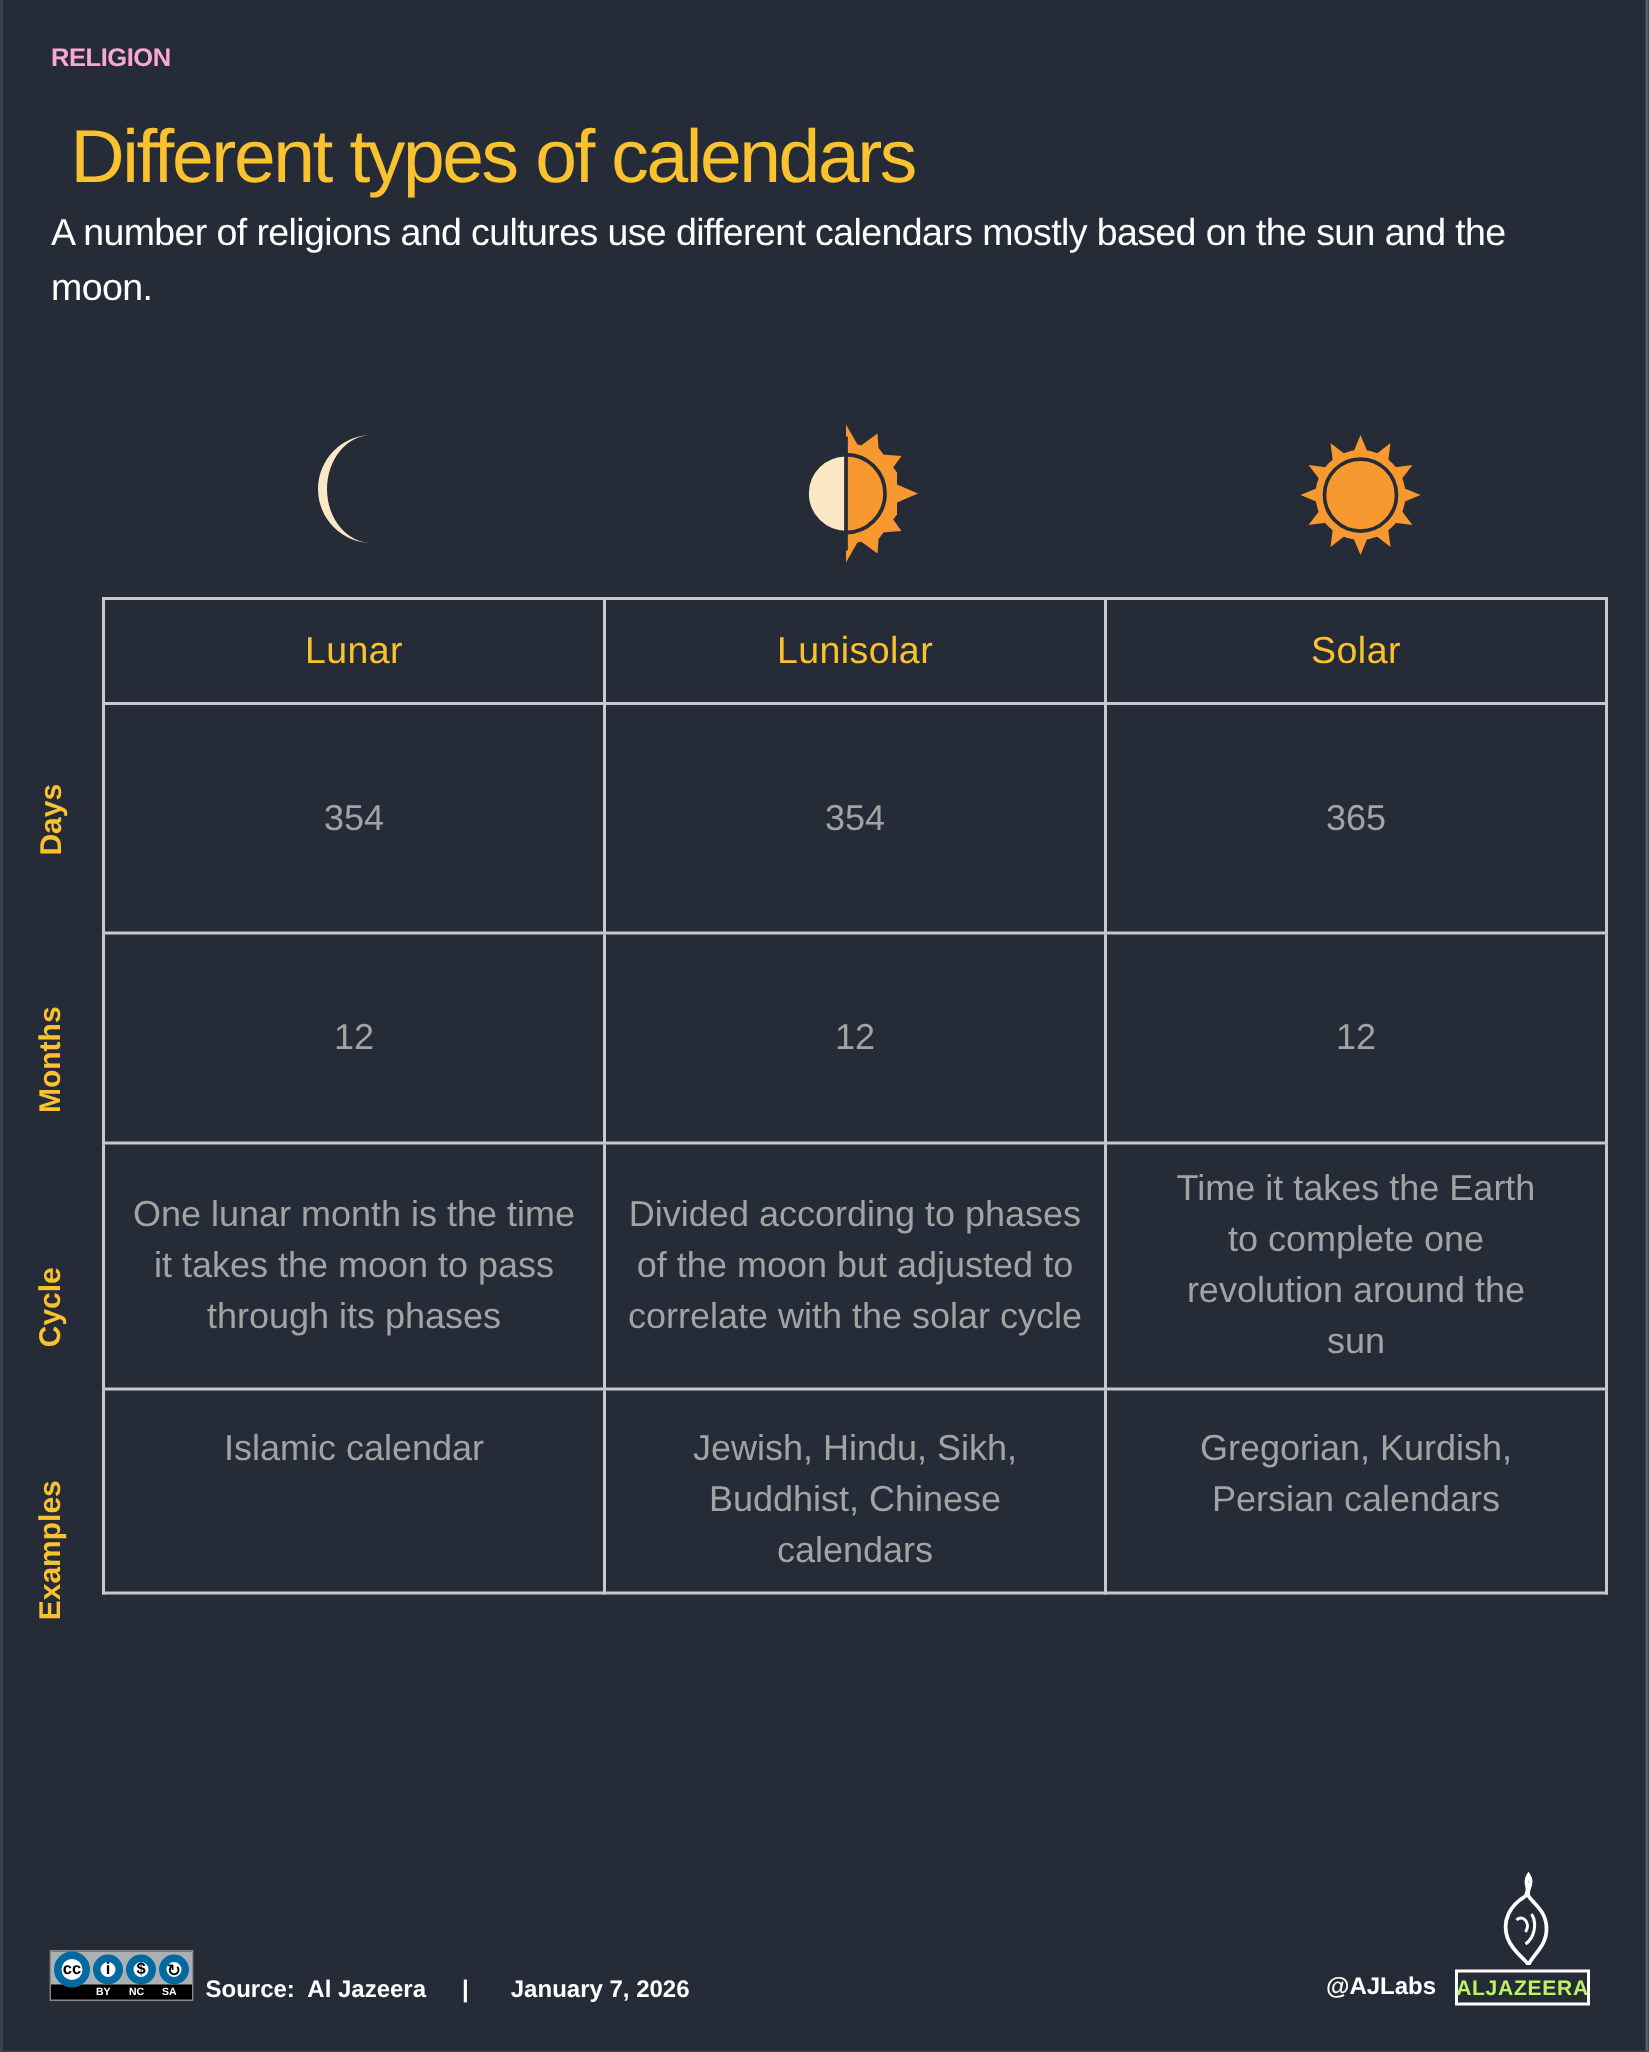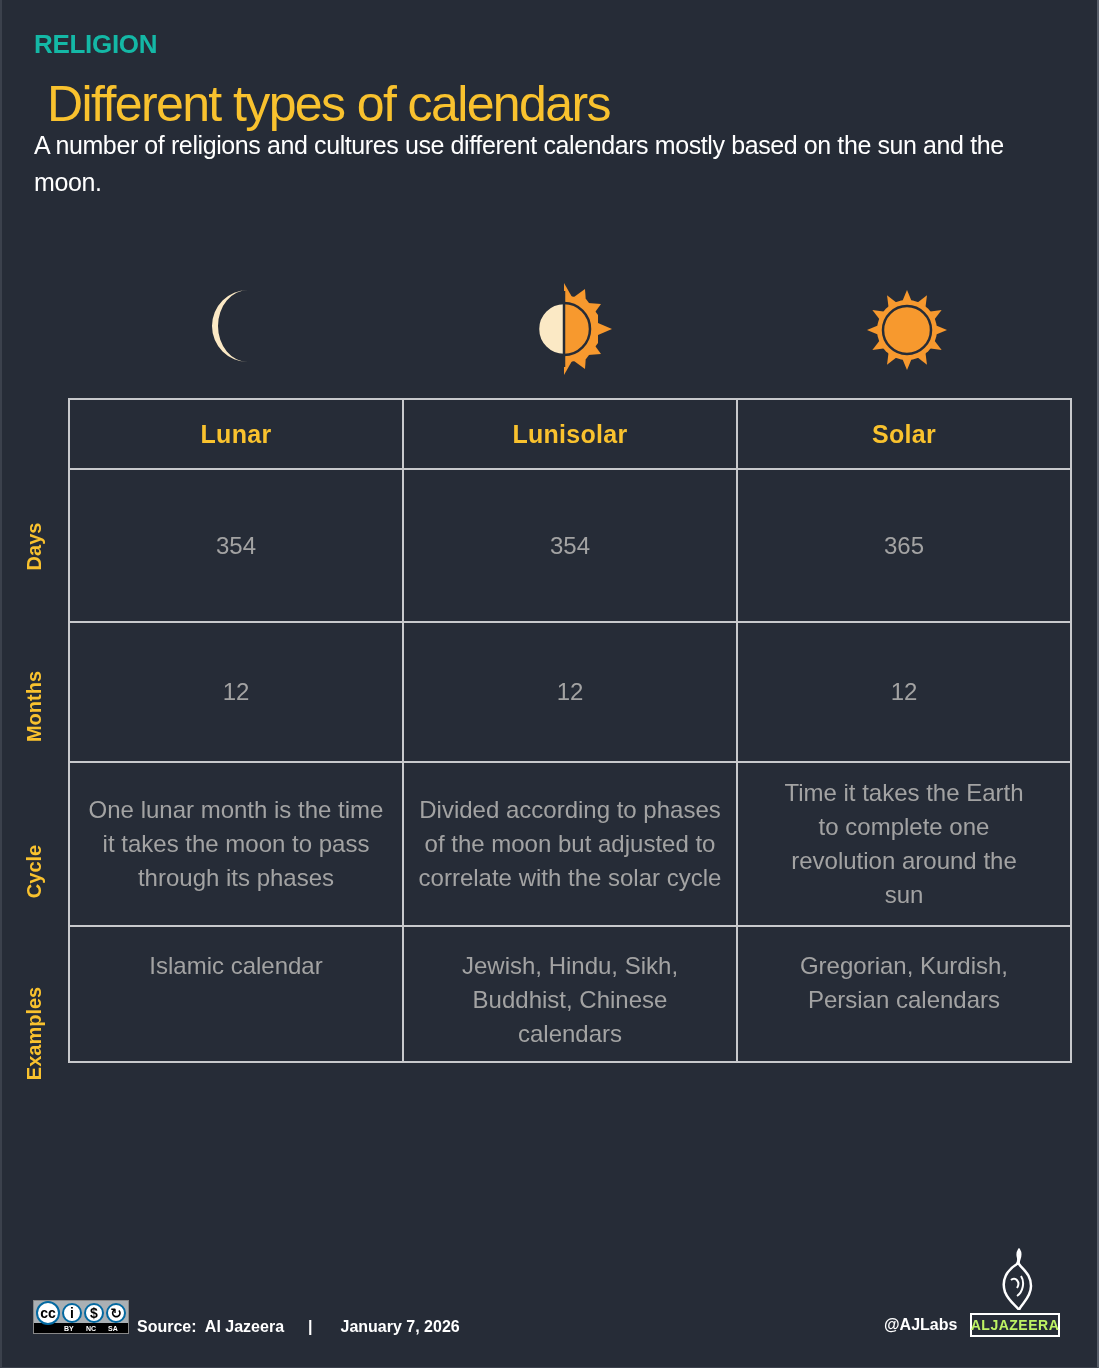--- a/index.html
+++ b/index.html
@@ -1,33 +1,33 @@
 <!DOCTYPE html>
 <html><head>
 <meta charset="utf-8">
 <style>
   html, body { margin:0; padding:0; }
   body { width:1099px; height:1368px; background:#262c37; position:relative; overflow:hidden;
          font-family:"Liberation Sans", "DejaVu Sans", sans-serif; color:#ffffff; }
   .frame { position:absolute; inset:0; border-left:2px solid #3b414c; border-right:2px solid #5a606b; border-bottom:1px solid #3b414c; pointer-events:none; }
-  .kicker { position:absolute; left:34px; top:29px; font-size:26px; font-weight:bold; color:#14b8a6; letter-spacing:-0.3px; }
+  .kicker { position:absolute; left:34px; top:29px; font-size:17px; font-weight:bold; color:#f9a8d4; letter-spacing:-0.3px; }
   .title { position:absolute; left:32px; top:60px; font-size:50px; color:#f9c22e; letter-spacing:-1.6px; font-weight:normal; }
-  .subtitle { position:absolute; left:34px; top:127px; width:1000px; font-size:25px; line-height:37px; color:#ffffff; letter-spacing:-0.4px; }
+  .subtitle { position:absolute; left:34px; top:137px; width:1000px; font-size:25px; line-height:37px; color:#ffffff; letter-spacing:-0.4px; }
   .icon { position:absolute; }
   table.grid { position:absolute; left:68px; top:398px; border-collapse:collapse; }
   table.grid td, table.grid th { border:2px solid #c8c9cc; text-align:center; vertical-align:middle; padding:0; }
-  table.grid th { width:332px; height:68px; color:#f9c22e; font-size:25px; font-weight:bold; letter-spacing:0.3px; }
+  table.grid th { width:332px; height:68px; color:#f9c22e; font-size:25px; font-weight:normal; letter-spacing:0.3px; }
   table.grid td { font-size:24px; line-height:34px; color:#a3a3a3; }
   td.top { vertical-align:top !important; padding-top:22px !important; }
   .rowlab { position:absolute; left:20px; width:30px; display:flex; align-items:center; justify-content:center; }
   .rowlab span { transform:rotate(-90deg); white-space:nowrap; color:#f9c22e; font-size:20px; font-weight:bold; }
   .footer-left { position:absolute; left:33px; top:1300px; display:flex; align-items:flex-end; }
   .cc { width:94px; height:32px; background:#000; border:1px solid #888; position:relative; }
   .cc .top { position:absolute; left:0; top:0; width:94px; height:22px; background:#aab0b4; }
-  .cc .circ { position:absolute; top:2px; width:20px; height:20px; border-radius:50%; background:#fff; border:2px solid #0369a1; box-sizing:border-box; font-size:14px; font-weight:bold; color:#000; display:flex; align-items:center; justify-content:center; }
+  .cc .circ { position:absolute; top:2px; width:20px; height:20px; border-radius:50%; background:#fff; border:5px solid #0369a1; box-sizing:border-box; font-size:11px; font-weight:bold; color:#000; display:flex; align-items:center; justify-content:center; }
   .cc .lbl { position:absolute; bottom:1px; font-size:7px; font-weight:bold; color:#fff; }
   .source { font-size:16px; font-weight:bold; color:#fff; margin-left:8px; margin-bottom:-2px; }
   .sep { font-size:16px; color:#fff; margin-left:24px; margin-bottom:-2px; font-weight:bold; }
   .date { font-size:16px; font-weight:bold; color:#fff; margin-left:28px; margin-bottom:-2px; }
   .handle { position:absolute; left:884px; top:1316px; font-size:16px; font-weight:bold; color:#fff; }
   .ajbox { position:absolute; left:970px; top:1313px; width:90px; height:24px; border:2px solid #fff; box-sizing:border-box; font-size:14px; font-weight:bold; color:#bef264; display:flex; align-items:center; justify-content:center; letter-spacing:0.5px; }
   .ajlogo { position:absolute; left:997px; top:1248px; }
 </style>
 </head>
 <body>

